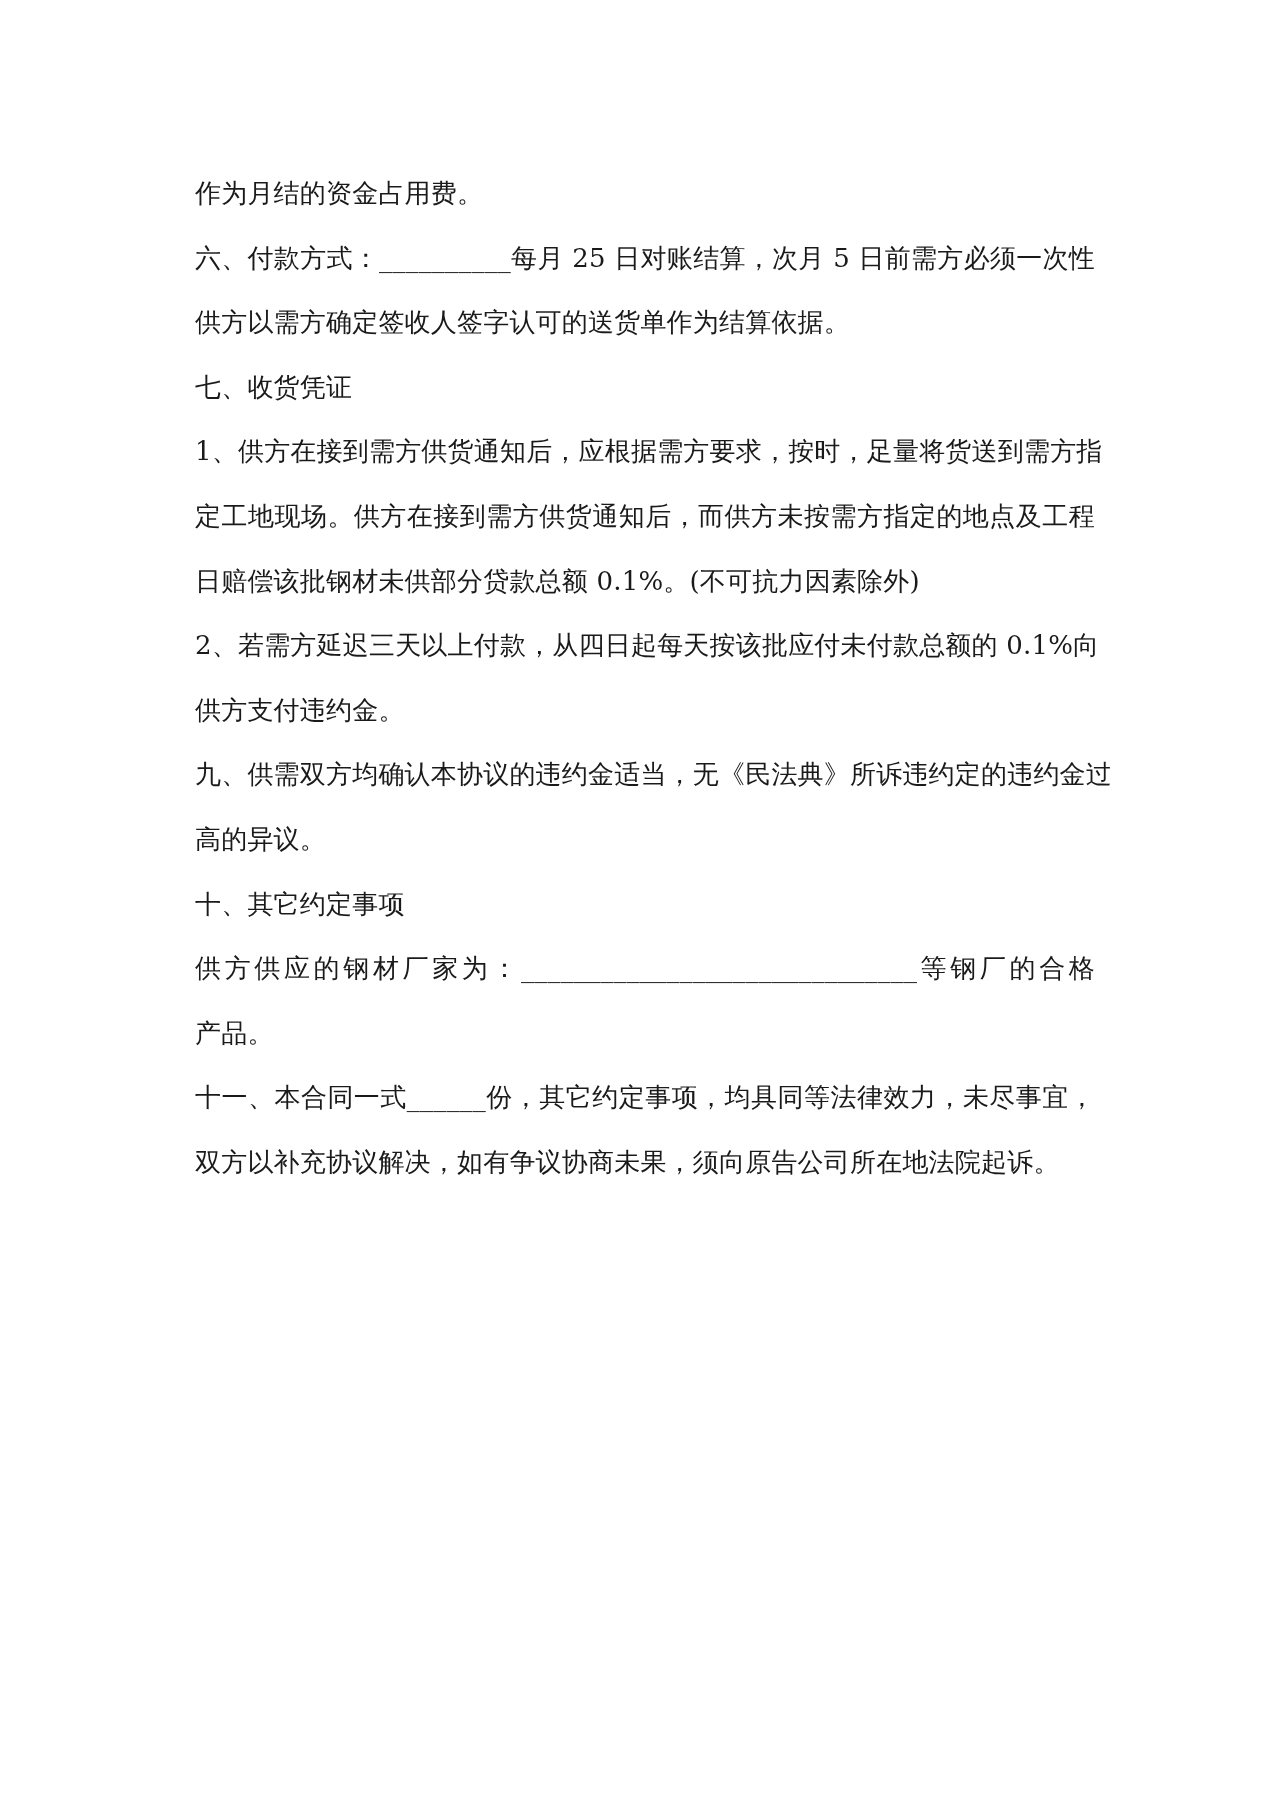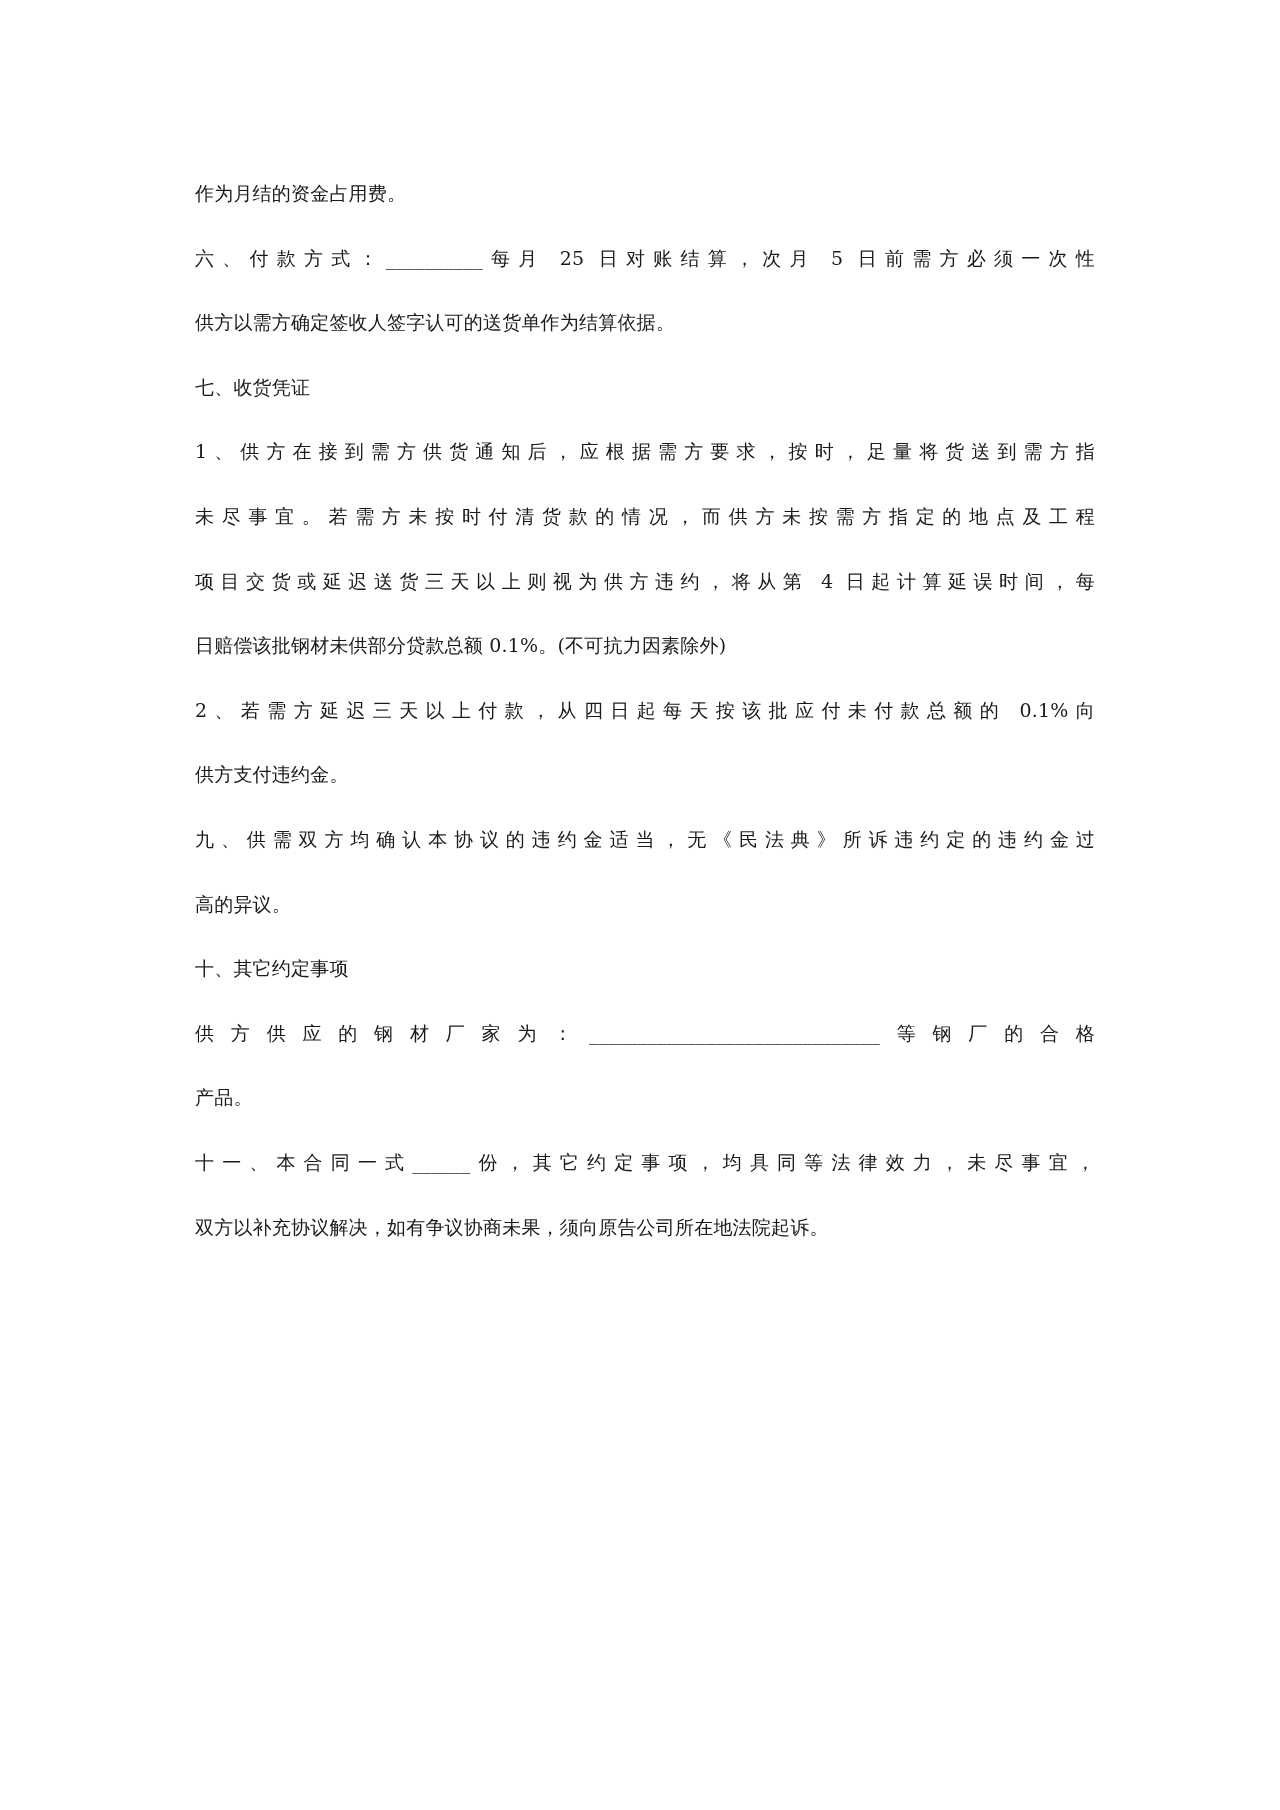--- a/index.html
+++ b/index.html
@@ -15,42 +15,41 @@
       font-family: "DejaVu Serif", "Liberation Serif", serif;
       color: #1a1a1a;
     }
     .page {
       position: absolute;
       left: 195px;
       top: 161px;
       width: 900px;
     }
     .line {
-      font-size: 19px;
+      font-size: 26px;
       line-height: 64.6px;
       height: 64.6px;
       white-space: nowrap;
       letter-spacing: 0.2px;
     }
     .line.justify {
       text-align: justify;
       text-align-last: justify;
     }
   </style>
 </head>
 <body>
 
 <div class="page">
   <div class="line">作为月结的资金占用费。</div>
   <div class="line justify">六、付款方式：__________每月 25 日对账结算，次月 5 日前需方必须一次性</div>
   <div class="line">供方以需方确定签收人签字认可的送货单作为结算依据。</div>
   <div class="line">七、收货凭证</div>
   <div class="line justify">1、供方在接到需方供货通知后，应根据需方要求，按时，足量将货送到需方指</div>
-  <div class="line justify">未尽事宜。若需方未按时付清货款的情况，而供方未按需方指定的地点及工程</div>
-  <div class="line justify">项目交货或延迟送货三天以上则视为供方违约，将从第 4 日起计算延误时间，每</div>
+  <div class="line justify">定工地现场。供方在接到需方供货通知后，而供方未按需方指定的地点及工程</div>
   <div class="line">日赔偿该批钢材未供部分贷款总额 0.1%。(不可抗力因素除外)</div>
   <div class="line justify">2、若需方延迟三天以上付款，从四日起每天按该批应付未付款总额的 0.1%向</div>
   <div class="line">供方支付违约金。</div>
   <div class="line justify">九、供需双方均确认本协议的违约金适当，无《民法典》所诉违约定的违约金过</div>
   <div class="line">高的异议。</div>
   <div class="line">十、其它约定事项</div>
   <div class="line justify">供方供应的钢材厂家为：______________________________等钢厂的合格</div>
   <div class="line">产品。</div>
   <div class="line justify">十一、本合同一式______份，其它约定事项，均具同等法律效力，未尽事宜，</div>
   <div class="line">双方以补充协议解决，如有争议协商未果，须向原告公司所在地法院起诉。</div>

